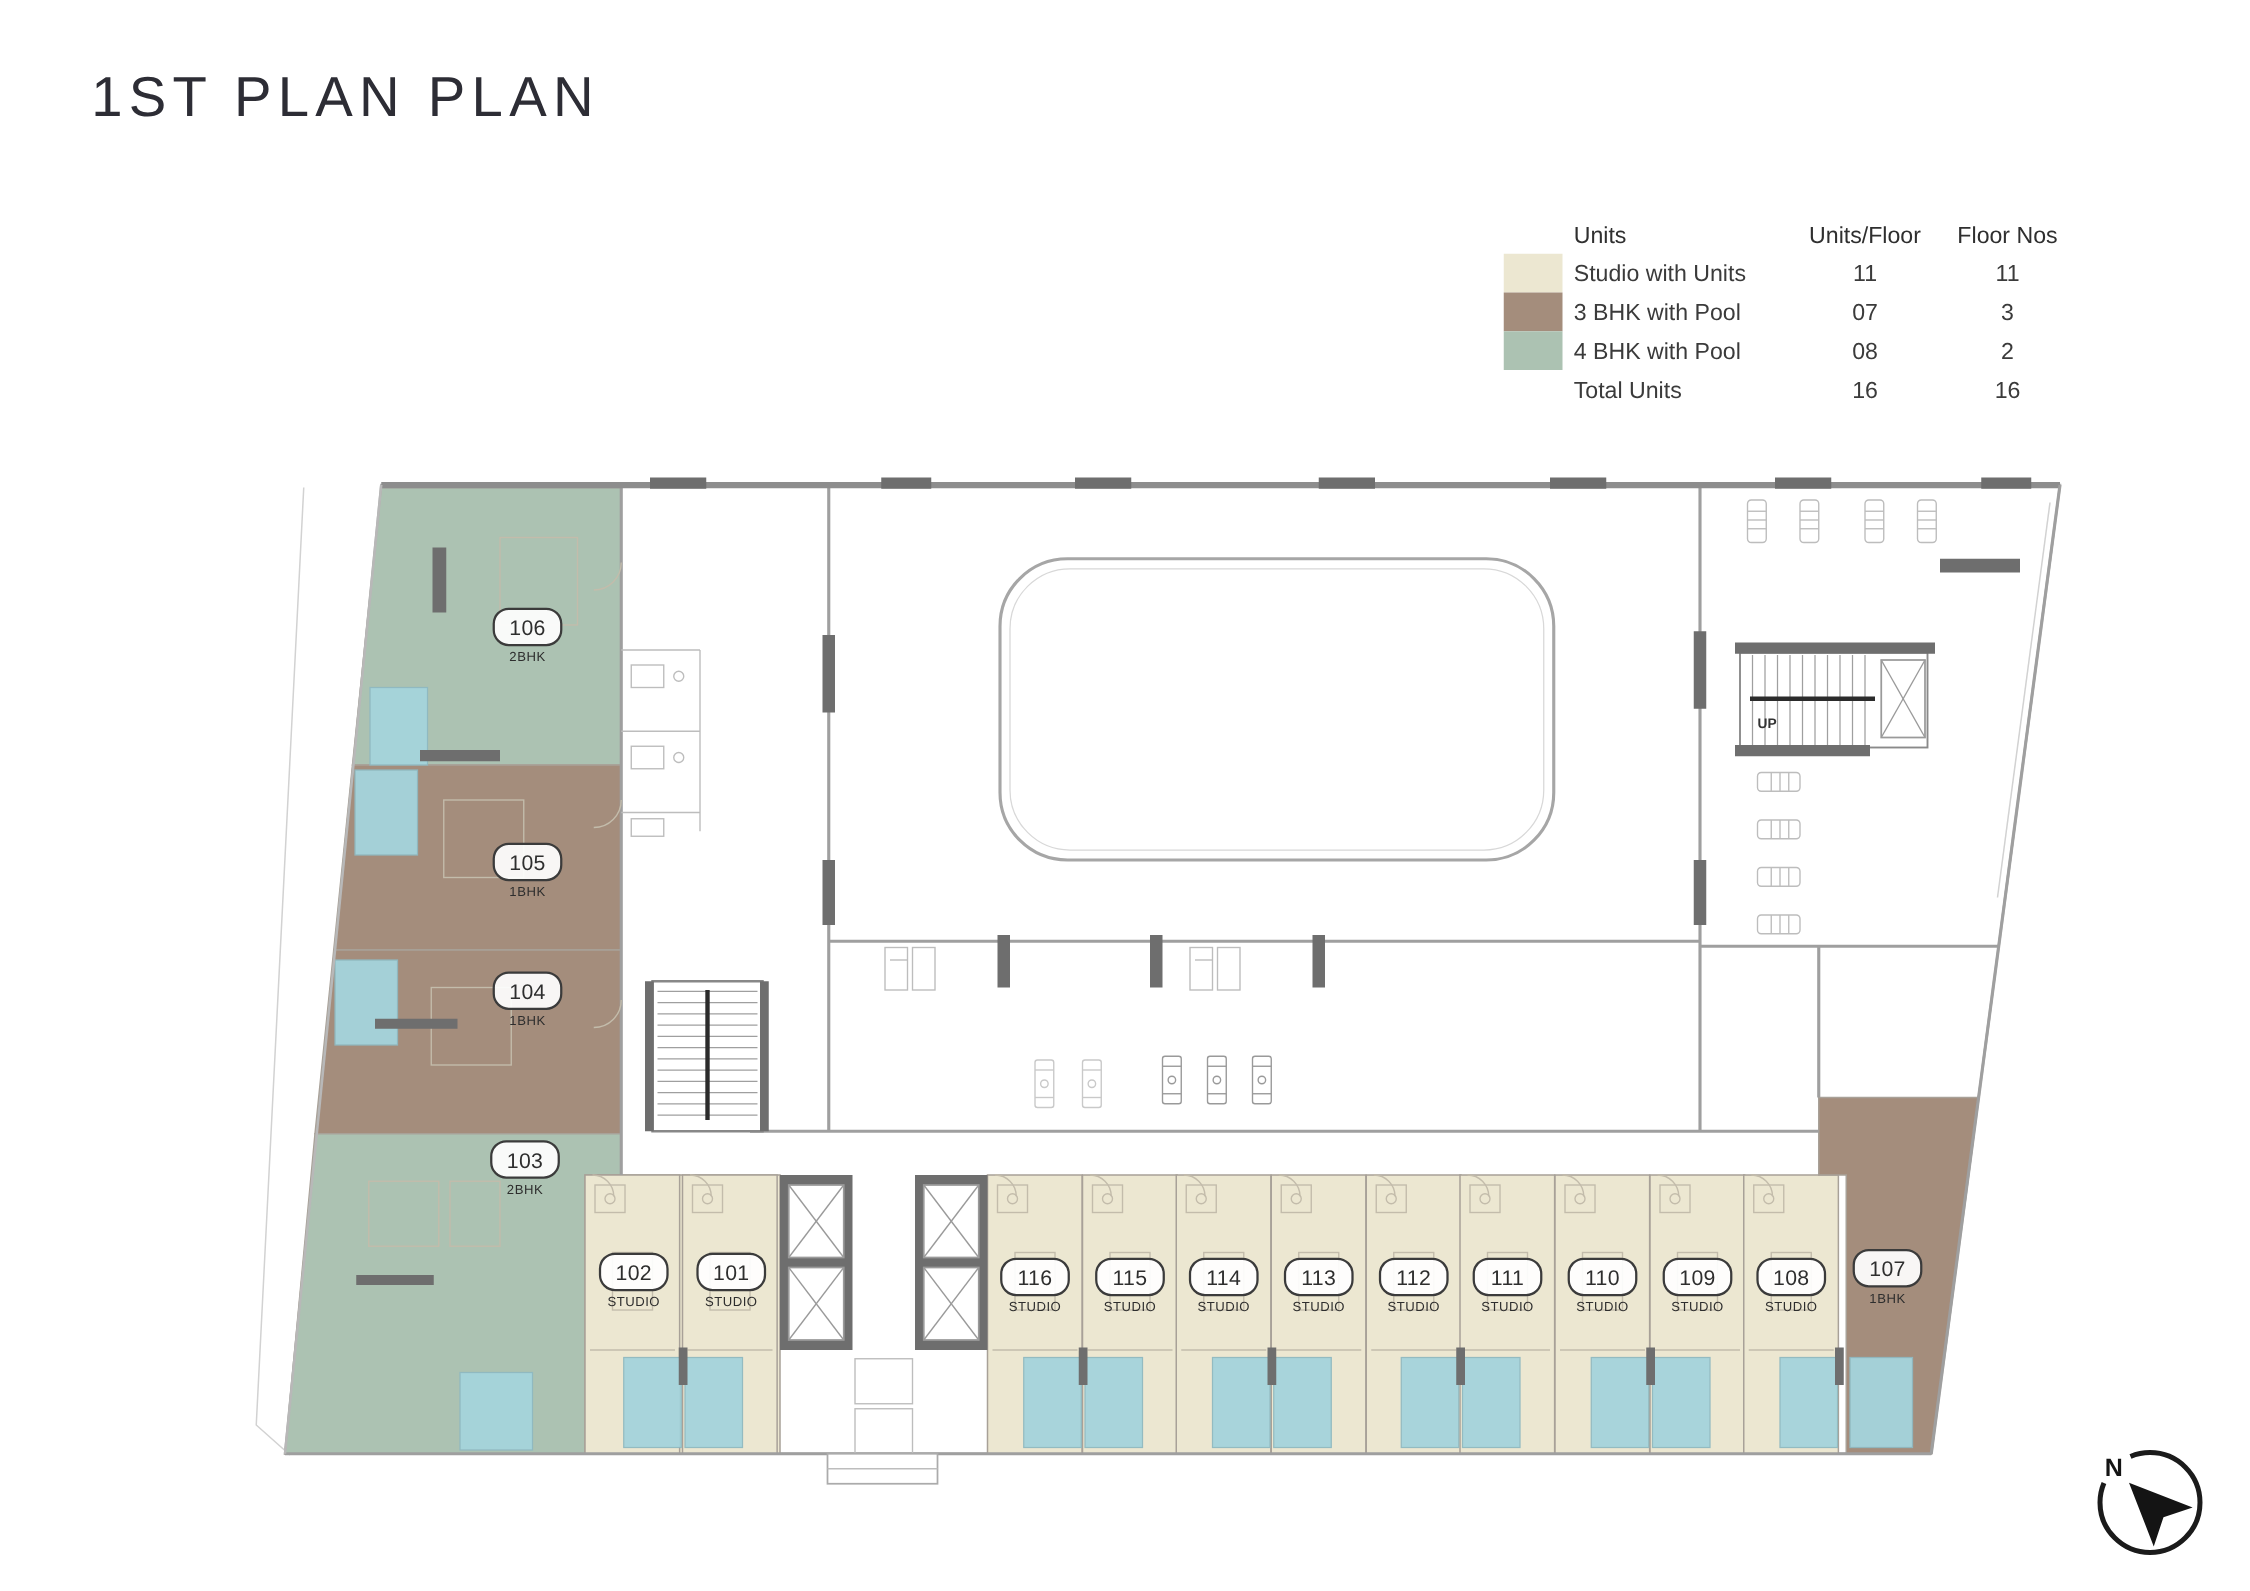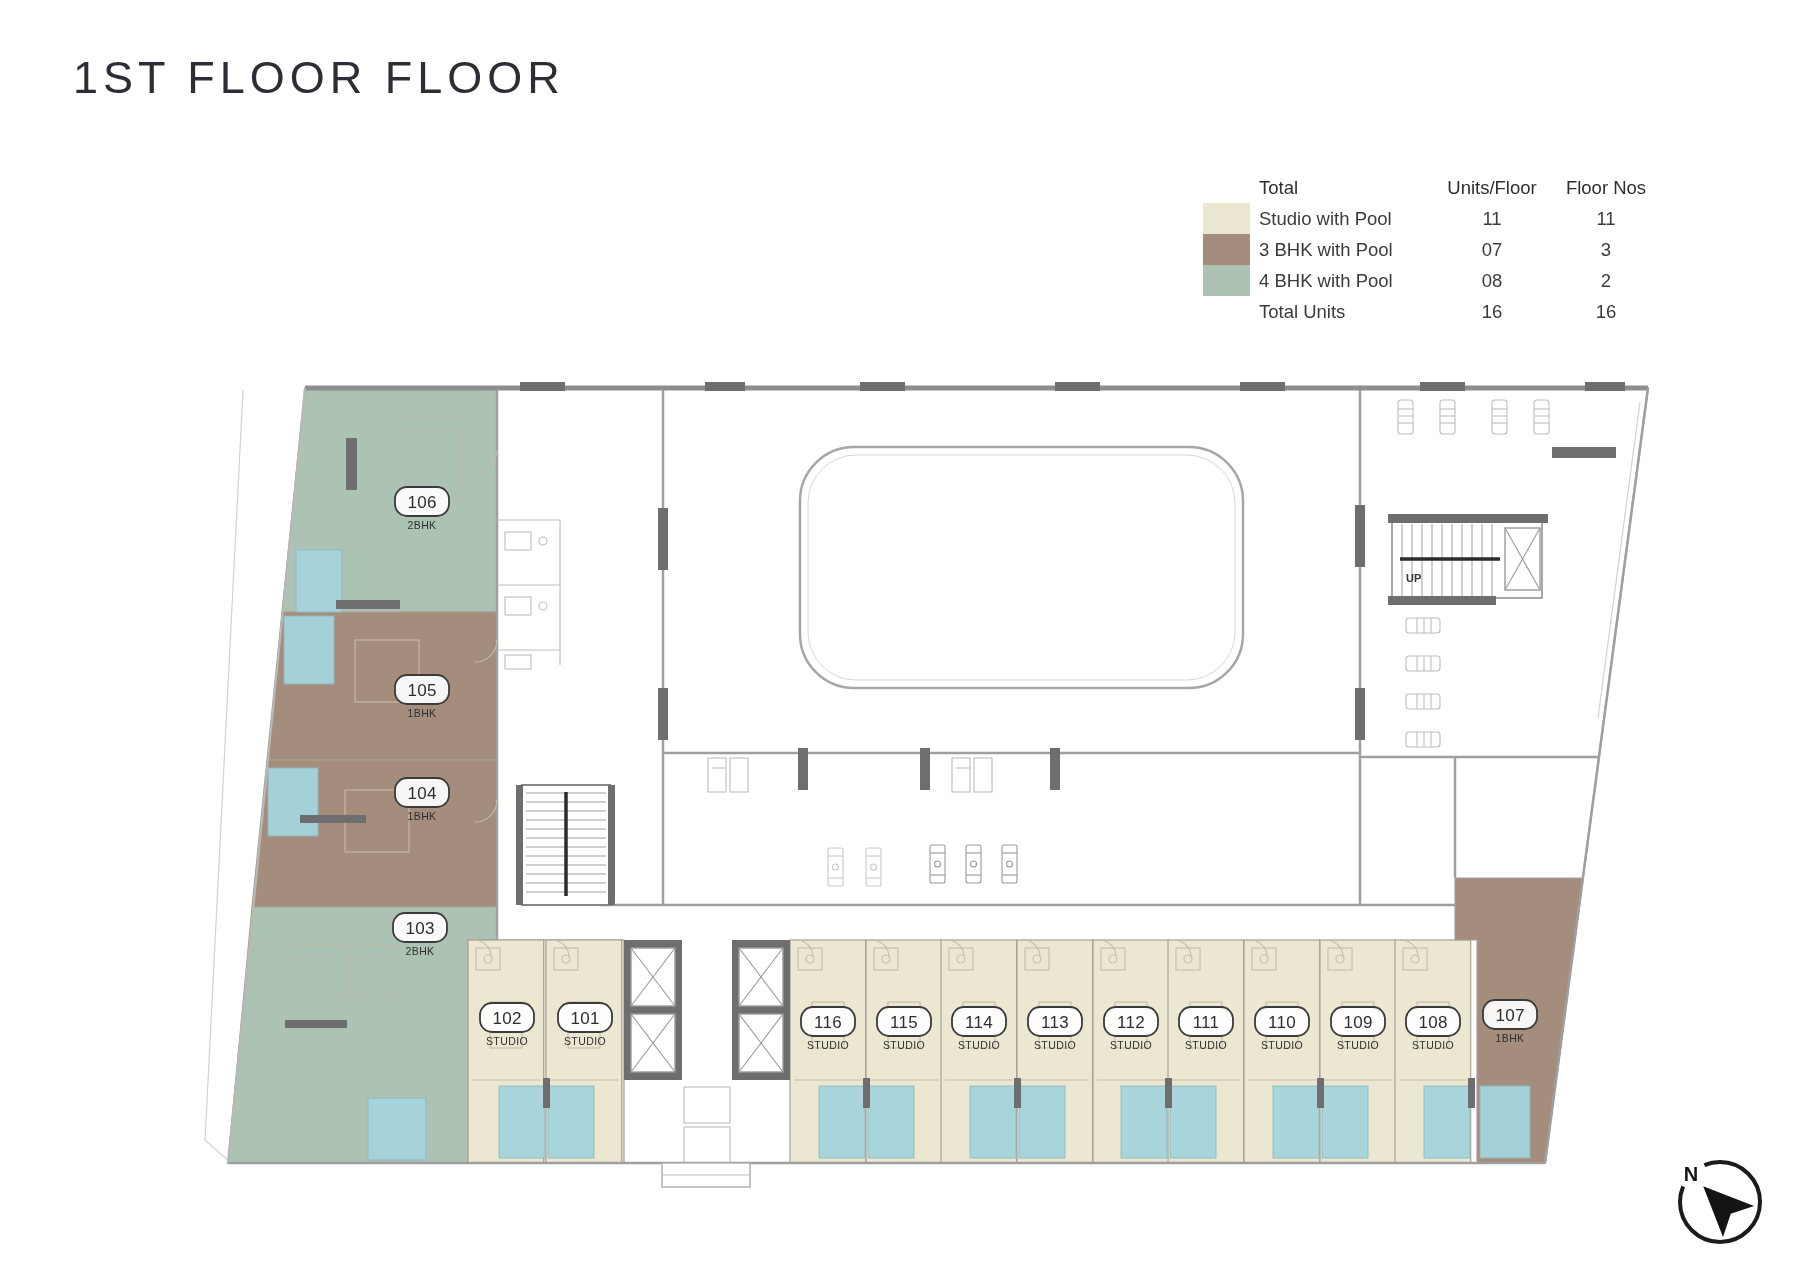--- a/index.html
+++ b/index.html
@@ -40,30 +40,30 @@
   .badge .num{font-size:17px;text-anchor:middle;fill:#2e2e2e;letter-spacing:.3px;}
   .badge .typ{font-size:10.5px;text-anchor:middle;fill:#2e2e2e;letter-spacing:.4px;}
   .uptxt{font-size:11px;font-weight:bold;fill:#333;}
   .ntxt{font-size:20px;font-weight:bold;fill:#141414;text-anchor:middle;}
 </style>
 </head>
 <body>
 
 <div id="canvas">
 
-  <div class="page-title">1ST FLOOR FLOOR</div>
+  <div class="page-title">1ST PLAN PLAN</div>
 
   <div class="legend">
     <div></div>
-    <div class="hdr lbl">Total</div>
+    <div class="hdr lbl">Units</div>
     <div class="hdr num">Units/Floor</div>
     <div class="hdr num">Floor Nos</div>
 
     <div class="swatch" style="background: rgb(236, 231, 209);"></div>
-    <div class="lbl">Studio with Pool</div>
+    <div class="lbl">Studio with Units</div>
     <div class="num">11</div>
     <div class="num">11</div>
 
     <div class="swatch" style="background: rgb(164, 141, 124);"></div>
     <div class="lbl">3 BHK with Pool</div>
     <div class="num">07</div>
     <div class="num">3</div>
 
     <div class="swatch" style="background: rgb(172, 194, 178);"></div>
     <div class="lbl">4 BHK with Pool</div>

